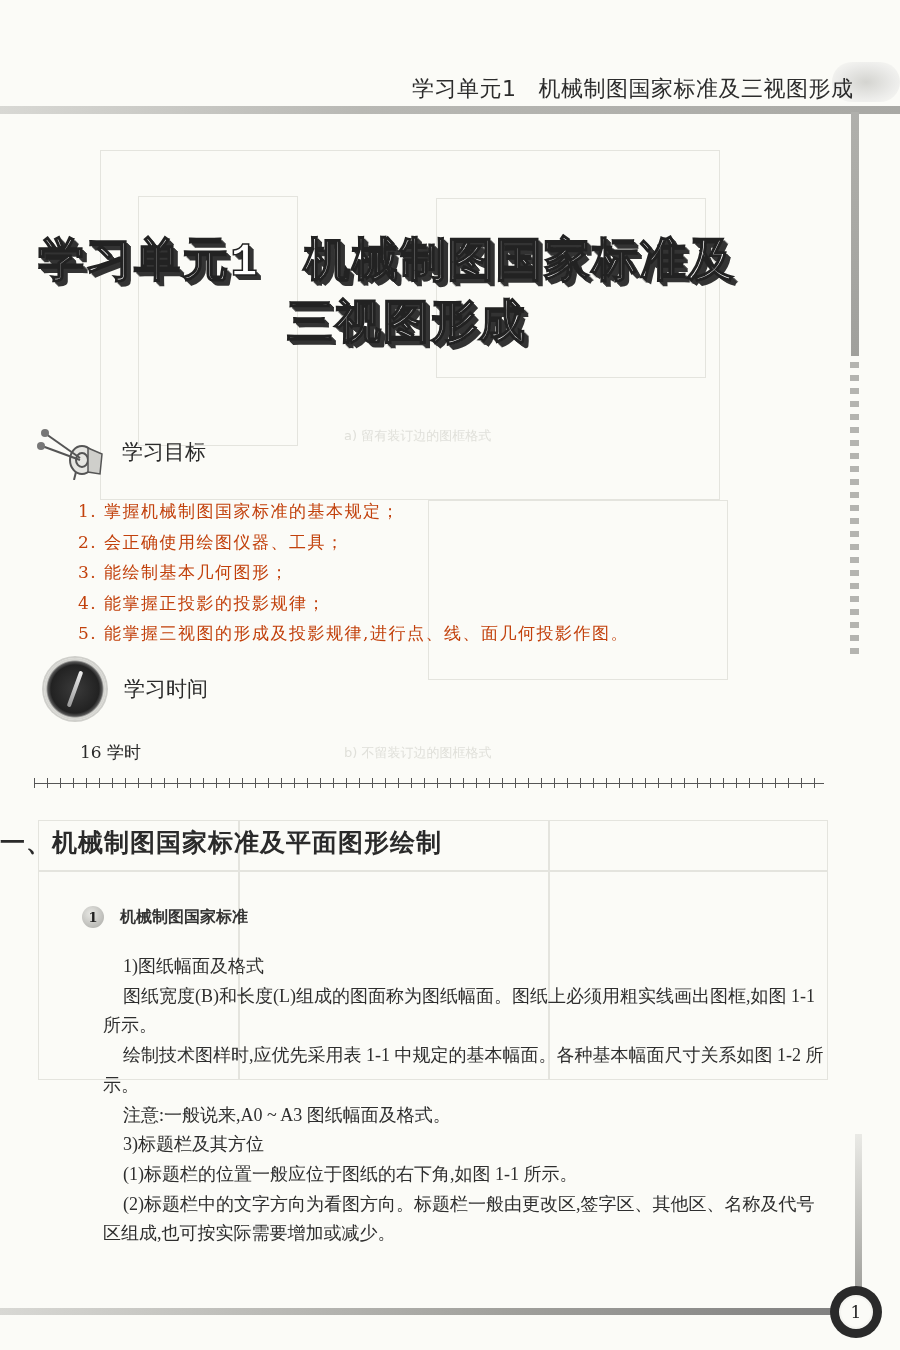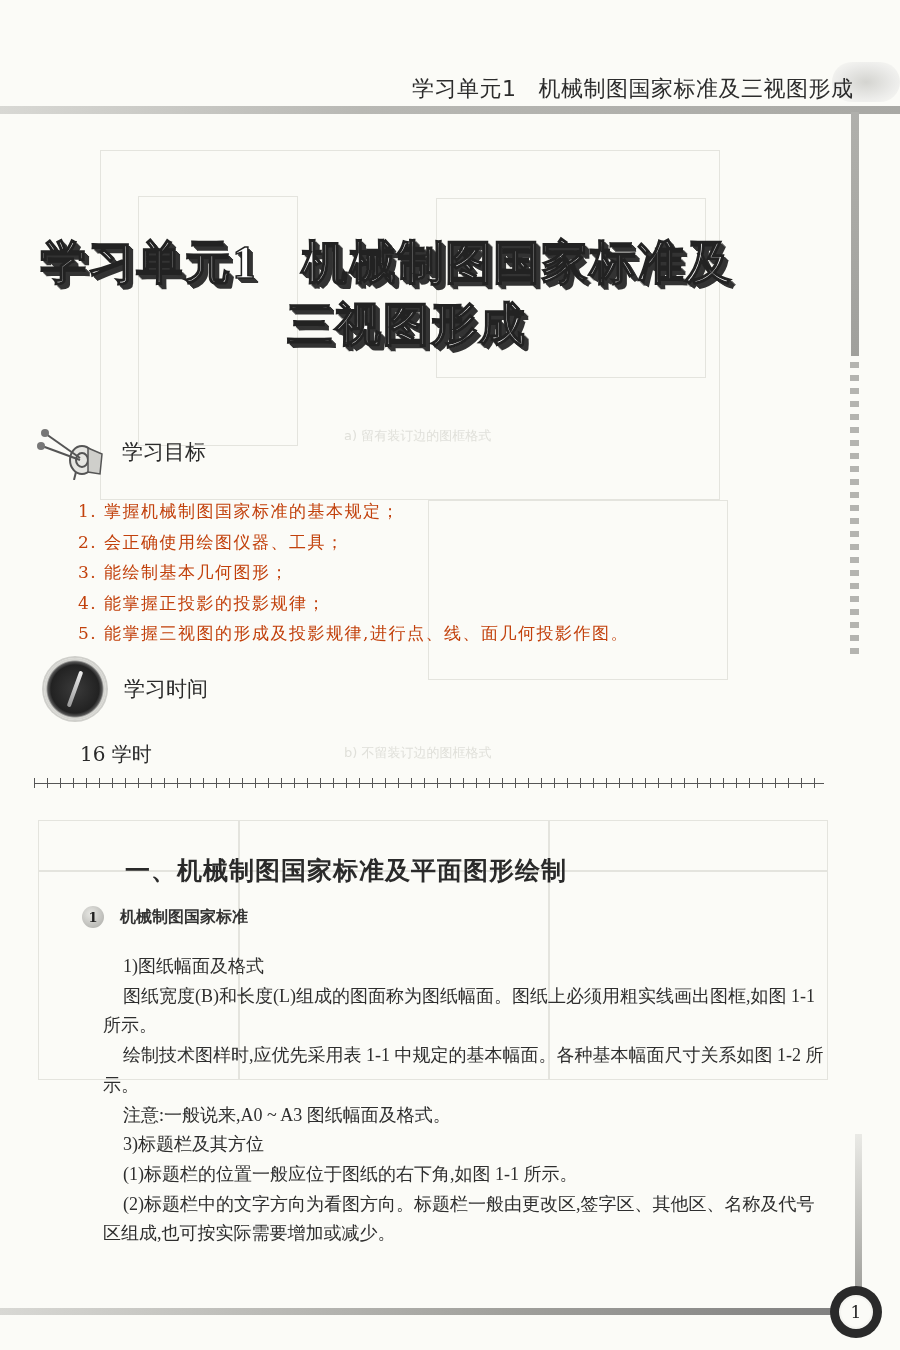--- a/index.html
+++ b/index.html
@@ -13,42 +13,42 @@
   
   .run-header { position: absolute; left: 412px; top: 74px; font-family: "DejaVu Sans", "Liberation Sans", sans-serif; font-size: 22px; color: #2c2c2c; letter-spacing: 0.5px; white-space: nowrap; }
   .run-header .unit { margin-right: 22px; }
   .header-rule { position: absolute; left: 0; top: 106px; width: 900px; height: 8px; background: linear-gradient(90deg, #d8d8d4 0%, #b8b8b4 40%, #a8a8a4 100%); }
   .header-blob { position: absolute; left: 832px; top: 62px; width: 68px; height: 40px; background: radial-gradient(ellipse at center, #d4d4d0 0%, #ececea 60%, transparent 100%); border-radius: 20px; }
   .side-bar { position: absolute; left: 851px; top: 112px; width: 8px; height: 244px; background: linear-gradient(180deg, #b0b0ac, #a0a09c); }
   .side-ticks { position: absolute; left: 850px; top: 362px; width: 9px; }
   .side-ticks span { display: block; height: 6px; margin-bottom: 7px; background: #b4b4b0; }
 
   
-  .chapter-title { position: absolute; left: 0; top: 232px; width: 804px; text-align: center; font-family: Liberation Serif, serif; font-weight: bold; font-size: 46px; line-height: 62px; color: #ffffff; letter-spacing: 2px;
+  .chapter-title { position: absolute; left: 0; top: 232px; width: 804px; text-align: center; font-family: Liberation Mono, monospace; font-weight: bold; font-size: 46px; line-height: 62px; color: #ffffff; letter-spacing: 2px;
     -webkit-text-stroke: 1.5px #222;
     text-shadow: 2px 2px 0 #333, 3px 3px 0 #333, 4px 4px 0 #333, 5px 5px 0 #333; }
   .chapter-title .l1 { display: block; padding-right: 30px; }
   .chapter-title .l1 .gap { display: inline-block; width: 44px; }
   .chapter-title .l2 { display: block; padding-left: 10px; }
 
   
   .sec-head { position: absolute; display: flex; align-items: center; font-family: Liberation Serif, serif; font-size: 21px; color: #2a2a2a; }
   .icon-target { width: 72px; height: 56px; position: relative; margin-right: 14px; }
   .icon-clock { width: 62px; height: 62px; border-radius: 50%; background: radial-gradient(circle, #3a3a3a 0%, #222 55%, #555 62%, #d8d8d4 66%, #bcbcb8 100%); position: relative; margin-right: 18px; box-shadow: 0 0 0 2px #cfcfcb; }
   .icon-clock .hand { position: absolute; left: 29px; top: 12px; width: 4px; height: 38px; background: linear-gradient(180deg, #eee, #999); transform: rotate(20deg); border-radius: 2px; }
 
   .objectives { position: absolute; left: 78px; top: 496px; font-size: 17px; line-height: 30.5px; color: #c2410c; letter-spacing: 1.5px; }
-  .hours { position: absolute; left: 80px; top: 741px; font-size: 20px; color: #2a2a2a; }
+  .hours { position: absolute; left: 80px; top: 741px; font-size: 17px; color: #2a2a2a; }
 
   .dash-rule { position: absolute; left: 34px; top: 778px; width: 790px; height: 10px;
     background-image: linear-gradient(90deg, #555 0 1px, transparent 1px),
                       linear-gradient(0deg, transparent 4px, #555 4px 5px, transparent 5px);
     background-size: 13px 10px, 4px 10px; background-repeat: repeat-x; }
 
-  .part-title { position: absolute; left: 0; top: 826px; width: 732px; text-align: center; font-family: "DejaVu Sans", "Liberation Sans", sans-serif; font-size: 25px; color: #2a2a2a; letter-spacing: 1px; padding-right: 40px; margin-top: 28px; }
+  .part-title { position: absolute; left: 0; top: 826px; width: 732px; text-align: left; font-family: "DejaVu Sans", "Liberation Sans", sans-serif; font-size: 25px; color: #2a2a2a; letter-spacing: 1px; padding-right: 40px; }
 
   .sub-head { position: absolute; left: 82px; top: 906px; display: flex; align-items: center; font-family: "DejaVu Sans", "Liberation Sans", sans-serif; font-size: 16px; font-weight: bold; color: #333; }
   .num-badge { width: 22px; height: 22px; border-radius: 50%; background: radial-gradient(circle at 40% 35%, #e8e8e4, #a8a8a4); display: inline-flex; align-items: center; justify-content: center; font-family: "DejaVu Serif", serif; font-size: 13px; margin-right: 16px; color: #222; }
 
   .body-text { position: absolute; left: 60px; top: 952px; width: 766px; font-family: "Liberation Serif", "DejaVu Serif", serif; font-size: 18px; line-height: 29.7px; color: #2e2e2e; }
   .body-text p { text-indent: 20px; margin-left: 43px; }
 
   
   .footer-rule { position: absolute; left: 0; top: 1308px; width: 840px; height: 7px; background: linear-gradient(90deg, #d8d8d4 0%, #a0a09c 60%, #808080 100%); }
   .footer-vbar { position: absolute; left: 855px; top: 1134px; width: 7px; height: 170px; background: linear-gradient(180deg, #eaeae6, #9a9a96); }

